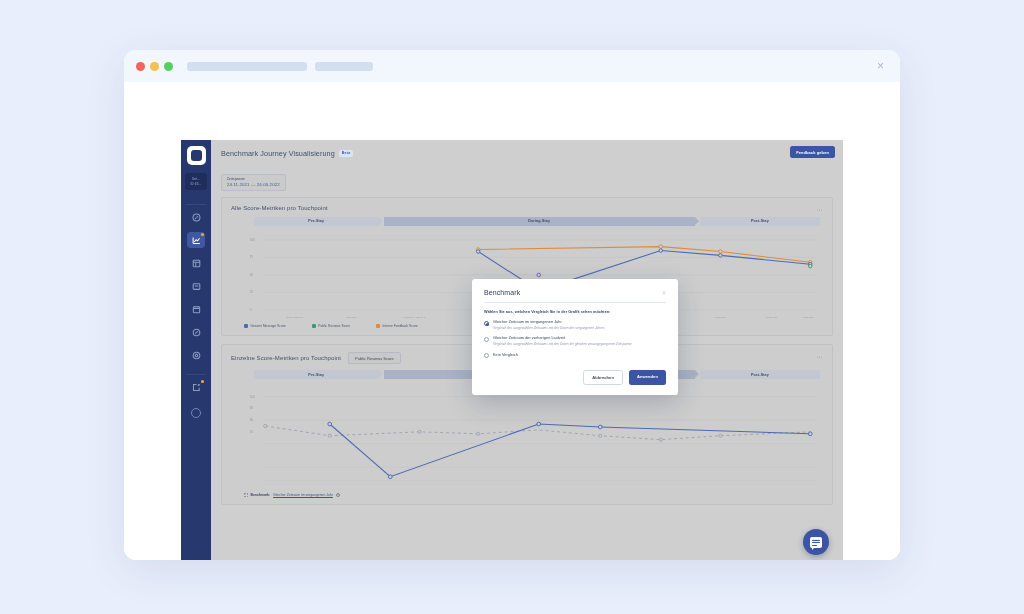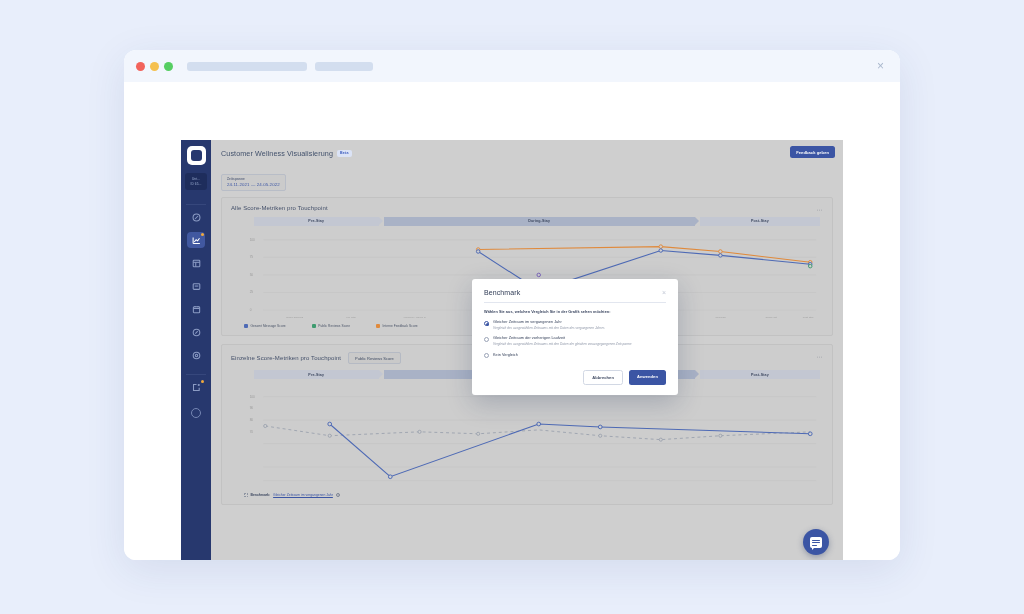--- a/index.html
+++ b/index.html
@@ -432,21 +432,21 @@
           </span>
           <span class="nav-badge"></span>
         </div>
 
         <div class="nav-circle"></div>
       </div>
 
       <div class="main">
 
         <div class="topbar">
-          <span class="app-title">Customer Wellness Visualisierung</span>
+          <span class="app-title">Benchmark Journey Visualisierung</span>
           <span class="beta-badge">Beta</span>
           <span class="feedback-btn">Feedback geben</span>
         </div>
 
         <div class="daterange-row">
           <div class="daterange">
             <span class="dr-label">Zeitspanne</span>
             <span class="dr-value">24.11.2021 — 24.05.2022</span>
           </div>
         </div>

